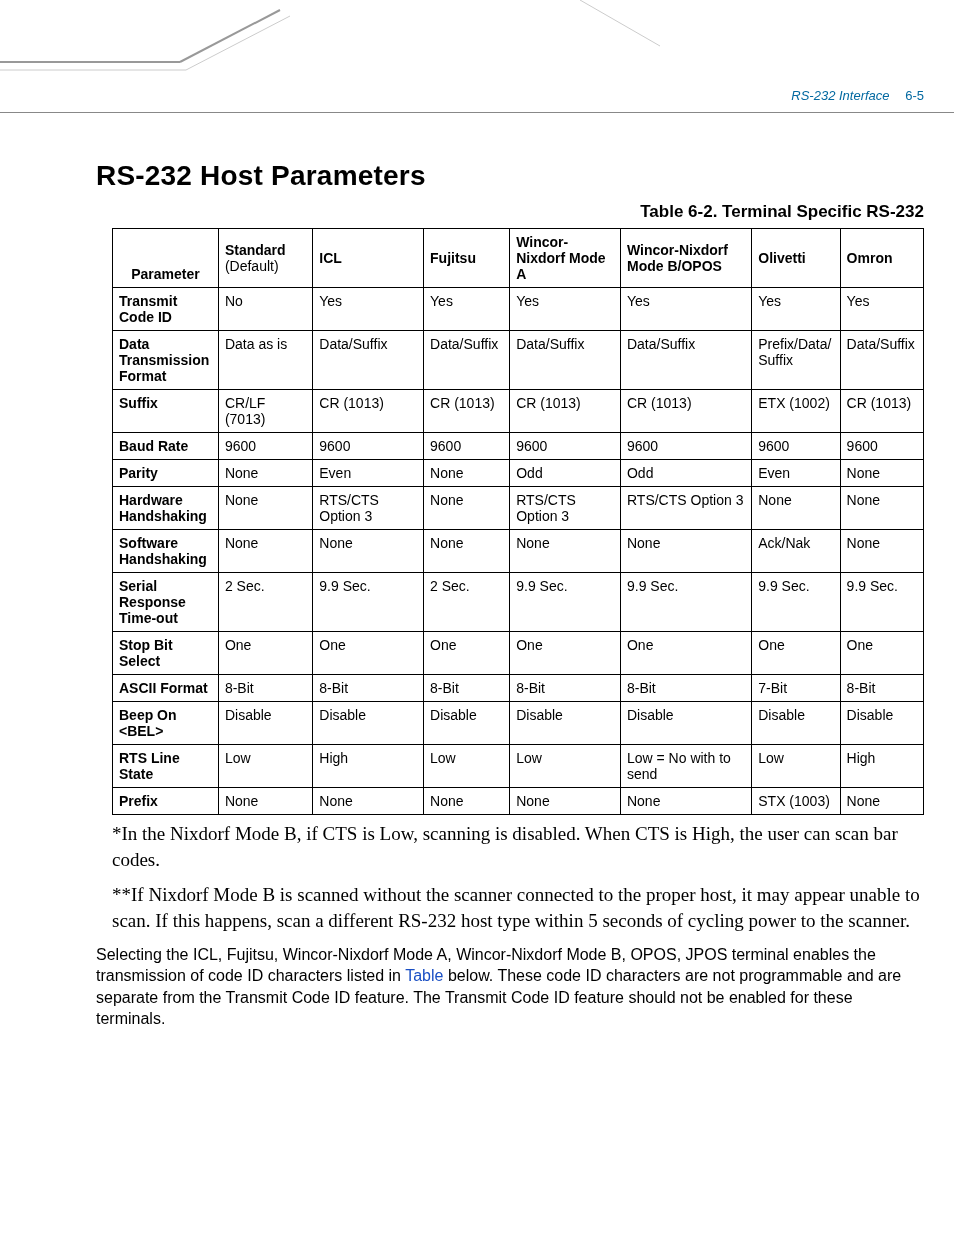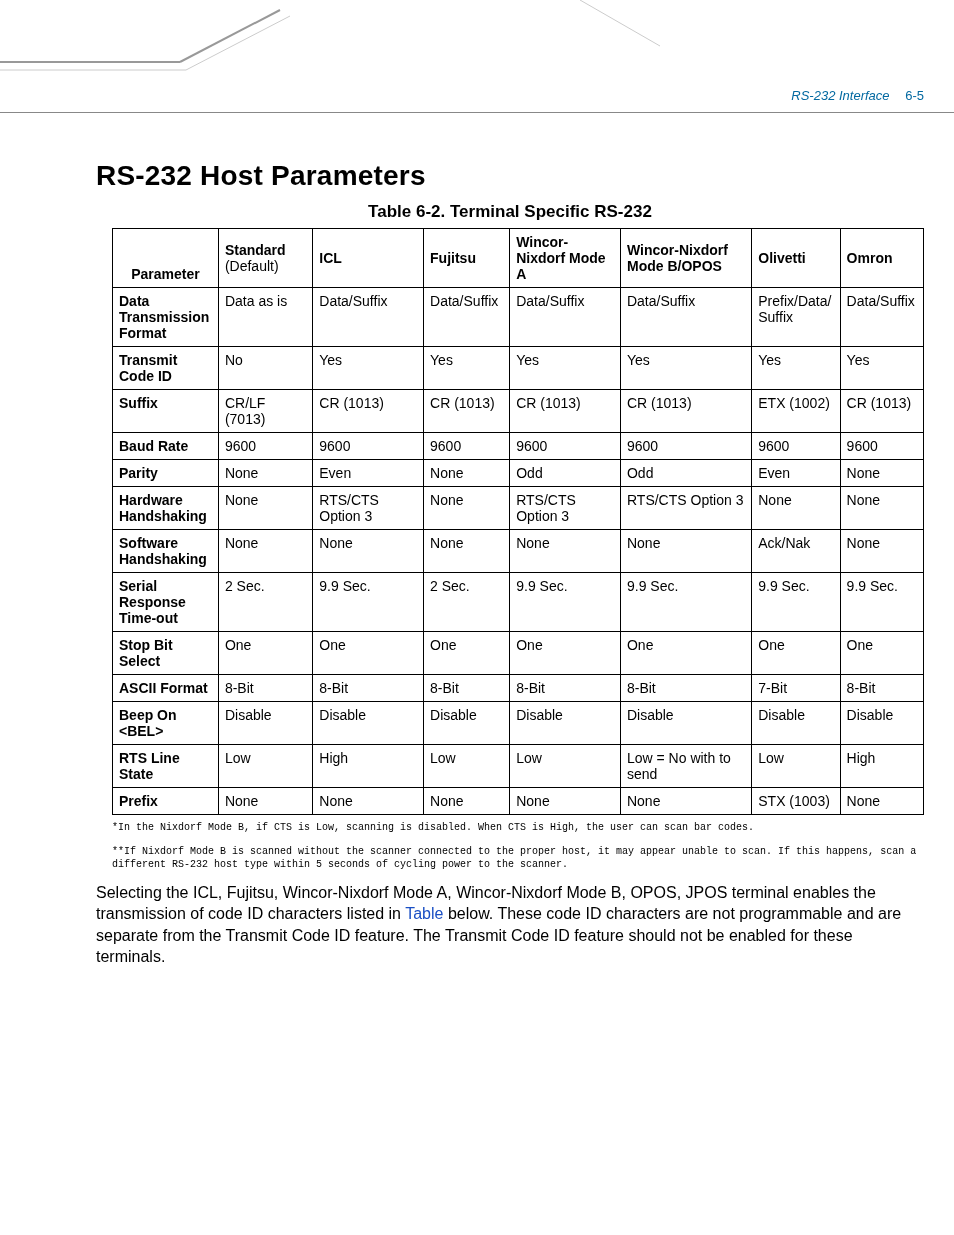--- a/index.html
+++ b/index.html
@@ -53,21 +53,21 @@
     font-size: 16px;
     line-height: 1.35;
     margin: 0 0 14px 0;
   }
   a.link { color: #1a4fc4; text-decoration: none; }
   .table-title {
     font-family: "Arial Narrow", Arial, sans-serif;
     font-stretch: condensed;
     font-weight: bold;
     font-size: 17px;
-    text-align: center;
+    text-align: right;
     margin: 10px 0 6px 0;
   }
   table.spec {
     border-collapse: collapse;
     width: 100%;
     font-family: "Arial Narrow", Arial, sans-serif;
     font-stretch: condensed;
     font-size: 14px;
     margin-left: 16px;
     width: calc(100% - 16px);
@@ -81,23 +81,23 @@
   table.spec thead th {
     font-weight: bold;
     text-align: left;
     vertical-align: middle;
   }
   table.spec thead th.left { text-align: center; }
   table.spec td.param { font-weight: bold; }
   .std-sub { font-weight: normal; display:block; }
   .footnotes {
     margin: 4px 0 0 16px;
-    font-family: Liberation Mono, monospace;
-    font-stretch: condensed;
-    font-size: 10px;
+    font-family: Liberation Serif, serif;
+    font-stretch: condensed;
+    font-size: 19px;
     line-height: 1.35;
   }
   .footnotes p { margin: 6px 0 10px 0; }
   .after-table {
     margin-top: 26px;
   }
   
   col.c-param { width: 100px; }
   col.c-std   { width: 92px; }
   col.c-icl   { width: 108px; }
@@ -150,38 +150,38 @@
         <th>ICL</th>
         <th>Fujitsu</th>
         <th>Wincor-Nixdorf Mode A</th>
         <th>Wincor-Nixdorf Mode B/OPOS</th>
         <th>Olivetti</th>
         <th>Omron</th>
       </tr>
     </thead>
     <tbody id="tbody">
         <tr>
+          <td class="param">Transmit Code ID</td>
+          <td>No</td>
+          <td>Yes</td>
+          <td>Yes</td>
+          <td>Yes</td>
+          <td>Yes</td>
+          <td>Yes</td>
+          <td>Yes</td>
+        </tr>
+        <tr>
           <td class="param">Data Transmission Format</td>
           <td>Data as is</td>
           <td>Data/Suffix</td>
           <td>Data/Suffix</td>
           <td>Data/Suffix</td>
           <td>Data/Suffix</td>
           <td>Prefix/Data/ Suffix</td>
           <td>Data/Suffix</td>
-        </tr>
-        <tr>
-          <td class="param">Transmit Code ID</td>
-          <td>No</td>
-          <td>Yes</td>
-          <td>Yes</td>
-          <td>Yes</td>
-          <td>Yes</td>
-          <td>Yes</td>
-          <td>Yes</td>
         </tr>
         <tr>
           <td class="param">Suffix</td>
           <td>CR/LF (7013)</td>
           <td>CR (1013)</td>
           <td>CR (1013)</td>
           <td>CR (1013)</td>
           <td>CR (1013)</td>
           <td>ETX (1002)</td>
           <td>CR (1013)</td>

